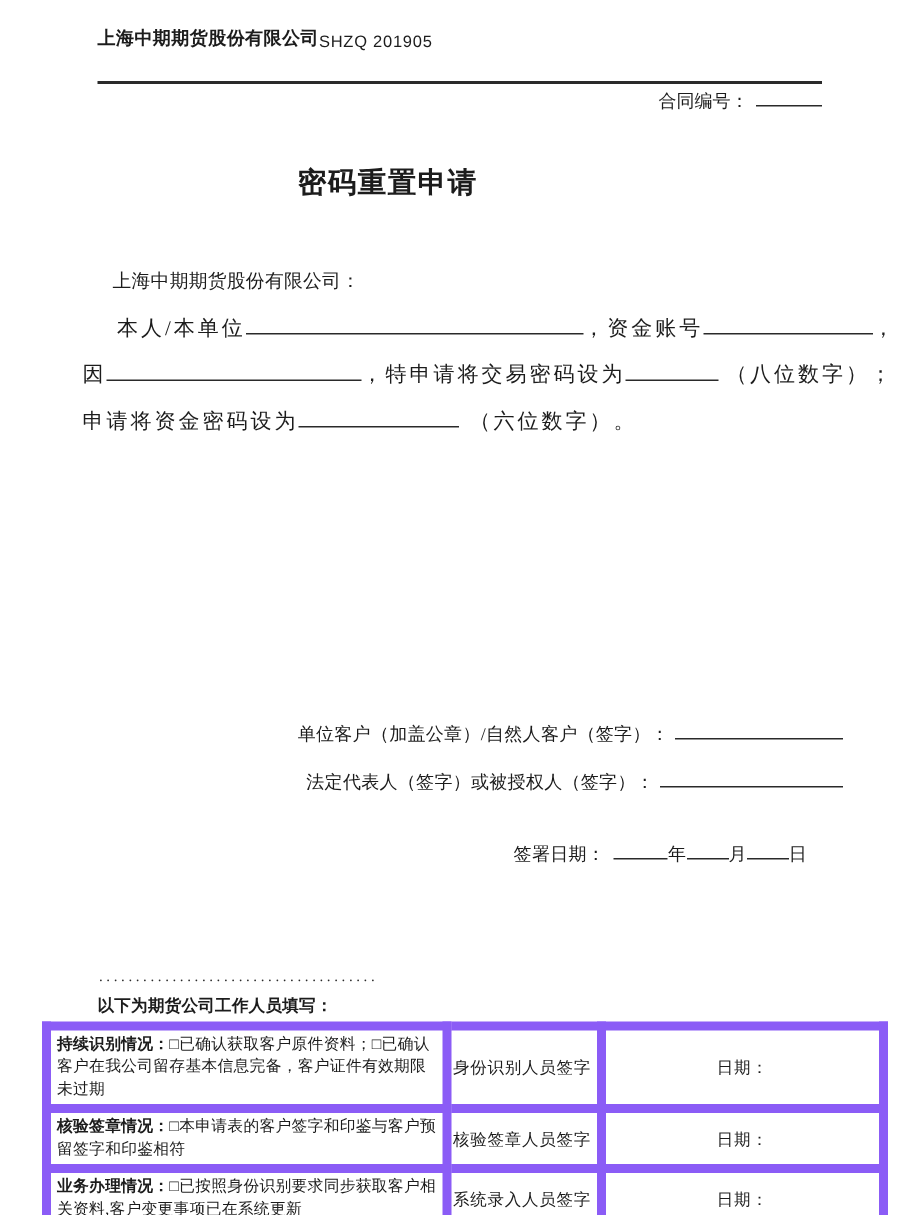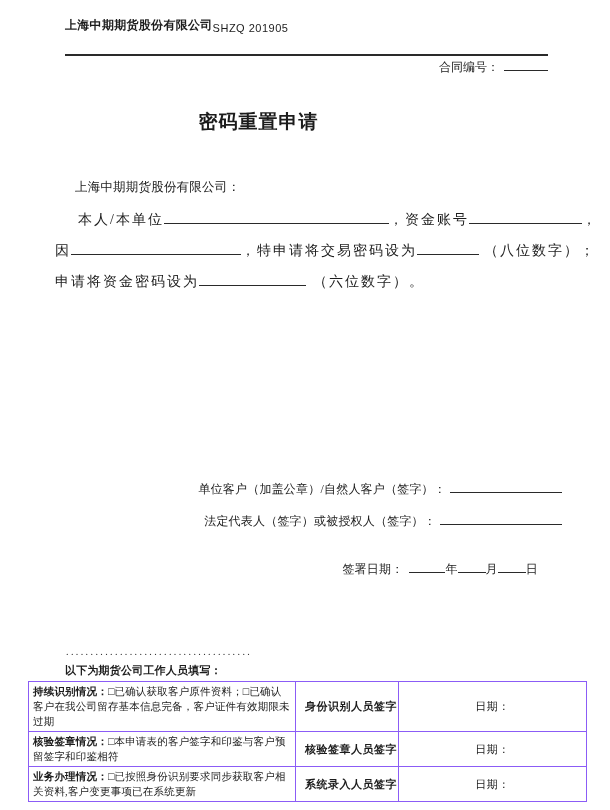--- a/index.html
+++ b/index.html
@@ -40,24 +40,24 @@
   
   .sig-line{position:absolute;right:48px;font-size:12px;white-space:nowrap;letter-spacing:0.2px;}
   .sig1{top:479px;} .sig2{top:511px;}
   .date-line{position:absolute;right:72px;top:548px;font-size:12px;white-space:nowrap;letter-spacing:0.2px;margin-top:11px;}
   
   .dotted-sep{position:absolute;left:66px;top:646px;font-size:10px;letter-spacing:2.4px;color:#2a2a2a;white-space:nowrap;}
   .staff-note{position:absolute;left:65px;top:663px;font-size:11px;font-weight:bold;letter-spacing:0.2px;}
   
   .staff-table{position:absolute;left:28px;top:681px;width:558px;
     border-collapse:collapse;table-layout:fixed;}
-  .staff-table td{border:1px solid #8b5cf6;vertical-align:middle;}
+  .staff-table td{border:6px solid #8b5cf6;vertical-align:middle;}
   td.c-sit{font-size:10.5px;line-height:15px;padding:2px 4px;letter-spacing:0.2px;}
   td.c-sit .lead{font-weight:bold;}
-  td.c-signer{font-size:11px;font-weight:bold;text-align:right;letter-spacing:0.5px;}
+  td.c-signer{font-size:11px;font-weight:normal;text-align:left;letter-spacing:0.5px;}
   td.c-date{font-size:11px;text-align:center;letter-spacing:0.5px;}
   .r1{height:33px;} .r2{height:30px;} .r3{height:31px;}
   .cb{display:inline-block;}
 </style>
 </head>
 <body>
 
 <div class="page">
 
   <div class="header-bar">

